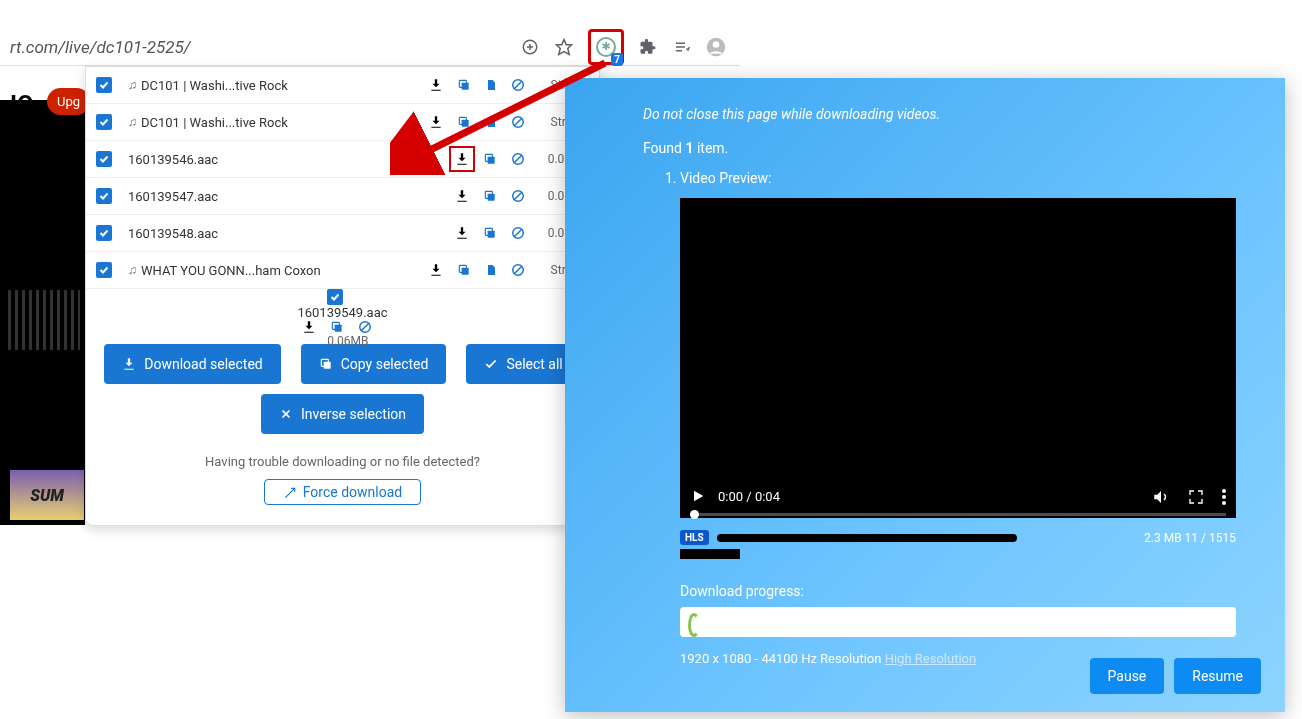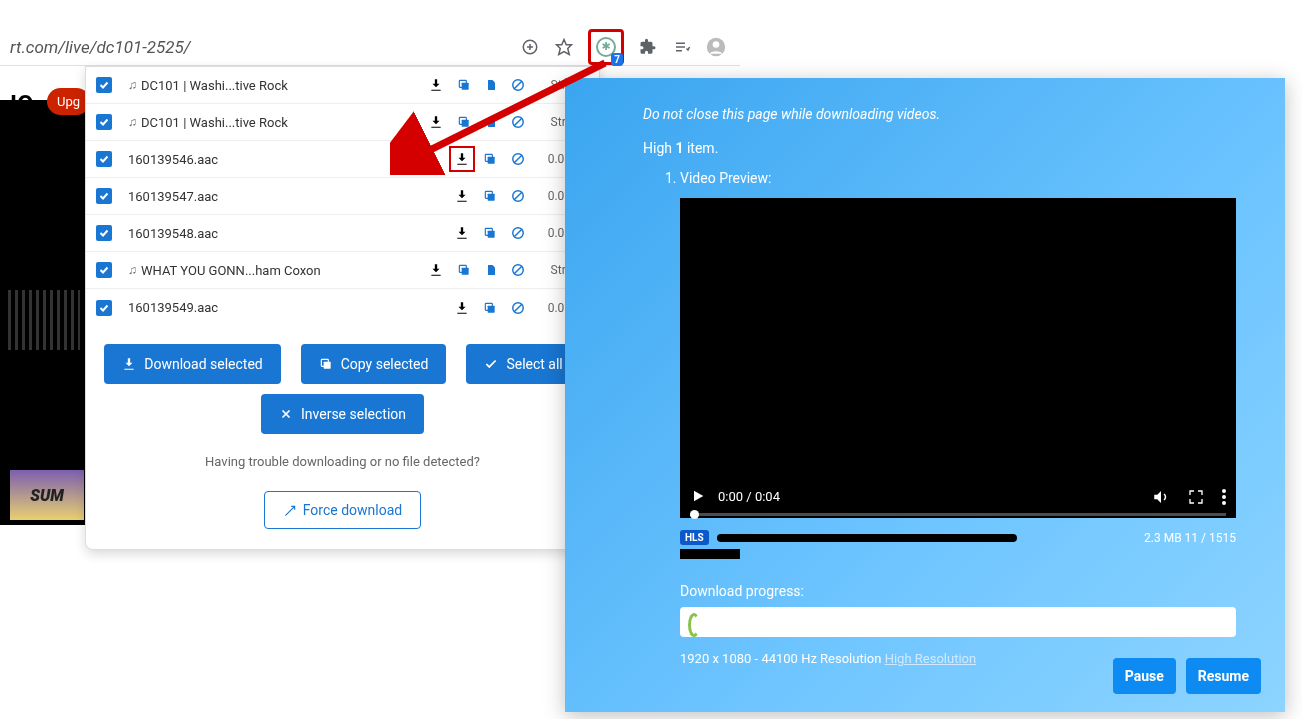--- a/index.html
+++ b/index.html
@@ -17,35 +17,35 @@
 
 .bg-dark { position: absolute; top: 100px; left: 0; width: 85px; height: 425px; background: #000; }
 .bg-io { position: absolute; top: 90px; left: 10px; font-size: 24px; font-weight: bold; color: #000; }
 .bg-upg { position: absolute; top: 88px; left: 47px; background: #c20; color: #fff; padding: 6px 10px; border-radius: 18px; font-size: 13px; }
 .bg-sum { position: absolute; top: 470px; left: 10px; width: 74px; height: 50px; background: linear-gradient(#7c5fb0,#e8d070); display:flex;align-items:center;justify-content:center;color:#222;font-weight:900;font-style:italic;font-size:16px;overflow:hidden;}
 .bg-eq { position:absolute; top:290px; left:8px; width:72px; height:60px; background: repeating-linear-gradient(90deg,#333 0 3px, transparent 3px 7px);}
 
 
 .panel { position: absolute; top: 66px; left: 85px; width: 515px; background: #fff; border: 1px solid #ddd; border-radius: 0 0 8px 8px; box-shadow: 0 4px 12px rgba(0,0,0,0.15); font-size: 13px; color: #333; }
 .row { display: flex; align-items: center; height: 37px; border-bottom: 1px solid #eee; padding: 0 10px; position: relative; }
-.row:last-of-type { border-bottom: none; }
+.row:last-of-type { border-bottom: none; flex-direction: column; }
 .chk { width: 16px; height: 16px; background: #1976d2; border-radius: 2px; display: flex; align-items: center; justify-content: center; margin-right: 16px; cursor: pointer; flex-shrink: 0; }
 .chk svg { width: 12px; height: 12px; }
 .fname { flex: 1; color: #333; display:flex; align-items:center; gap:4px;}
 .music-note { color:#666; font-size:12px;}
 .row-actions { display: flex; gap: 14px; align-items: center; margin-right: 12px; }
 .row-actions span { color: #1976d2; cursor: pointer; display:flex; align-items:center; }
 .row-actions .block { color: #1976d2; }
 .meta { color: #666; font-size: 12px; min-width: 52px; text-align: right; }
 .dl-highlight { border: 2px solid #d40000; padding: 4px; margin:-6px; }
 
 .btn-row { display: flex; justify-content: center; gap: 20px; padding: 18px 0 10px; flex-wrap: wrap; }
 .btn { background: #1976d2; color: #fff; padding: 12px 18px; border-radius: 4px; font-size: 14px; cursor: pointer; display: inline-flex; align-items: center; gap: 8px; }
 .trouble { text-align: center; padding: 10px 0 20px; color: #666; font-size: 13px; }
-.force-btn { display: inline-flex; align-items:flex-end; gap:6px; margin-top: 22px; color: #1976d2; border: 1px solid #1976d2; padding: 10px 18px; border-radius: 4px; cursor: pointer; font-size: 14px; }
+.force-btn { display: inline-flex; align-items:flex-end; gap:6px; margin-top: 10px; color: #1976d2; border: 1px solid #1976d2; padding: 4px 18px; border-radius: 4px; cursor: pointer; font-size: 14px; }
 
 
 .arrow { position: absolute; top: 55px; left: 390px; pointer-events: none; z-index: 5; }
 
 
 .dlpanel { position: absolute; top: 78px; left: 565px; width: 720px; height: 634px; background: linear-gradient(135deg, #3aa5f0, #6ec5ff 60%, #8dd4ff); color: #fff; font-size: 14px; padding: 28px 30px; box-shadow: 0 4px 20px rgba(0,0,0,0.25); }
 .dlpanel .warn { text-align: left; padding-left: 48px; margin-bottom: 18px; font-style: italic; }
 .dlpanel .found { padding-left: 48px; margin-bottom: 14px; }
 .dlpanel .found b { font-weight: bold; }
 .dlpanel .preview-label { padding-left: 70px; margin-bottom: 12px; }
@@ -63,21 +63,21 @@
 .hls-meta { margin-left:auto; font-size: 12px; }
 .black-strip { margin-left:85px; width:60px; height:10px; background:#000; margin-top:4px; }
 
 .dlprog-label { margin: 24px 0 8px 85px; }
 .progress-bar { margin-left: 85px; width: 556px; height: 30px; background: #fff; border-radius: 4px; position:relative; }
 .progress-bar::before { content:''; position:absolute; left:8px; top:6px; width:6px; height:18px; border:3px solid #8bc34a; border-right-color:transparent; border-radius:50%;}
 .res-info { margin: 14px 0 0 85px; font-size: 13px; }
 .res-info a { color: #cfe9ff; text-decoration: underline; cursor:pointer; }
 
 .dlbtns { position: absolute; bottom: 18px; right: 24px; display: flex; gap: 10px; }
-.dlbtn { background: #0d8bf2; color: #fff; padding: 10px 12px; border-radius: 4px; cursor: pointer; font-size: 14px; font-weight: bold; }
+.dlbtn { background: #0d8bf2; color: #fff; padding: 10px 18px; border-radius: 4px; cursor: pointer; font-size: 14px; }
 
 svg { display: block; }
 </style>
 </head>
 <body>
 
 <div class="browser-chrome">
   <div class="url-bar">rt.com/live/dc101-2525/</div>
   <div class="chrome-icons">
     <span class="chrome-icon">
@@ -403,21 +403,21 @@
       <marker id="ah" markerWidth="12" markerHeight="12" refX="2" refY="6" orient="auto">
         <path d="M0,0 L12,6 L0,12 Z" fill="#d40000"></path>
       </marker>
     </defs>
   <line x1="215" y1="8" x2="30" y2="100" stroke="#d40000" stroke-width="7" marker-end="url(#ah)"></line>
 </svg>
 
 <div class="dlpanel">
   <div class="warn">Do not close this page while downloading videos.</div>
   <div class="found">
-    <span>High </span><b>1</b><span> item.</span>
+    <span>Found </span><b>1</b><span> item.</span>
   </div>
   <div class="preview-label">1. Video Preview:</div>
   <div class="video-box">
     <div class="video-controls">
       <div class="left">
         <span class="play-icon">
             <svg width="16" height="16" viewBox="0 0 24 24" fill="#fff">
               <polygon points="6,4 20,12 6,20"></polygon>
             </svg>
           </span>

